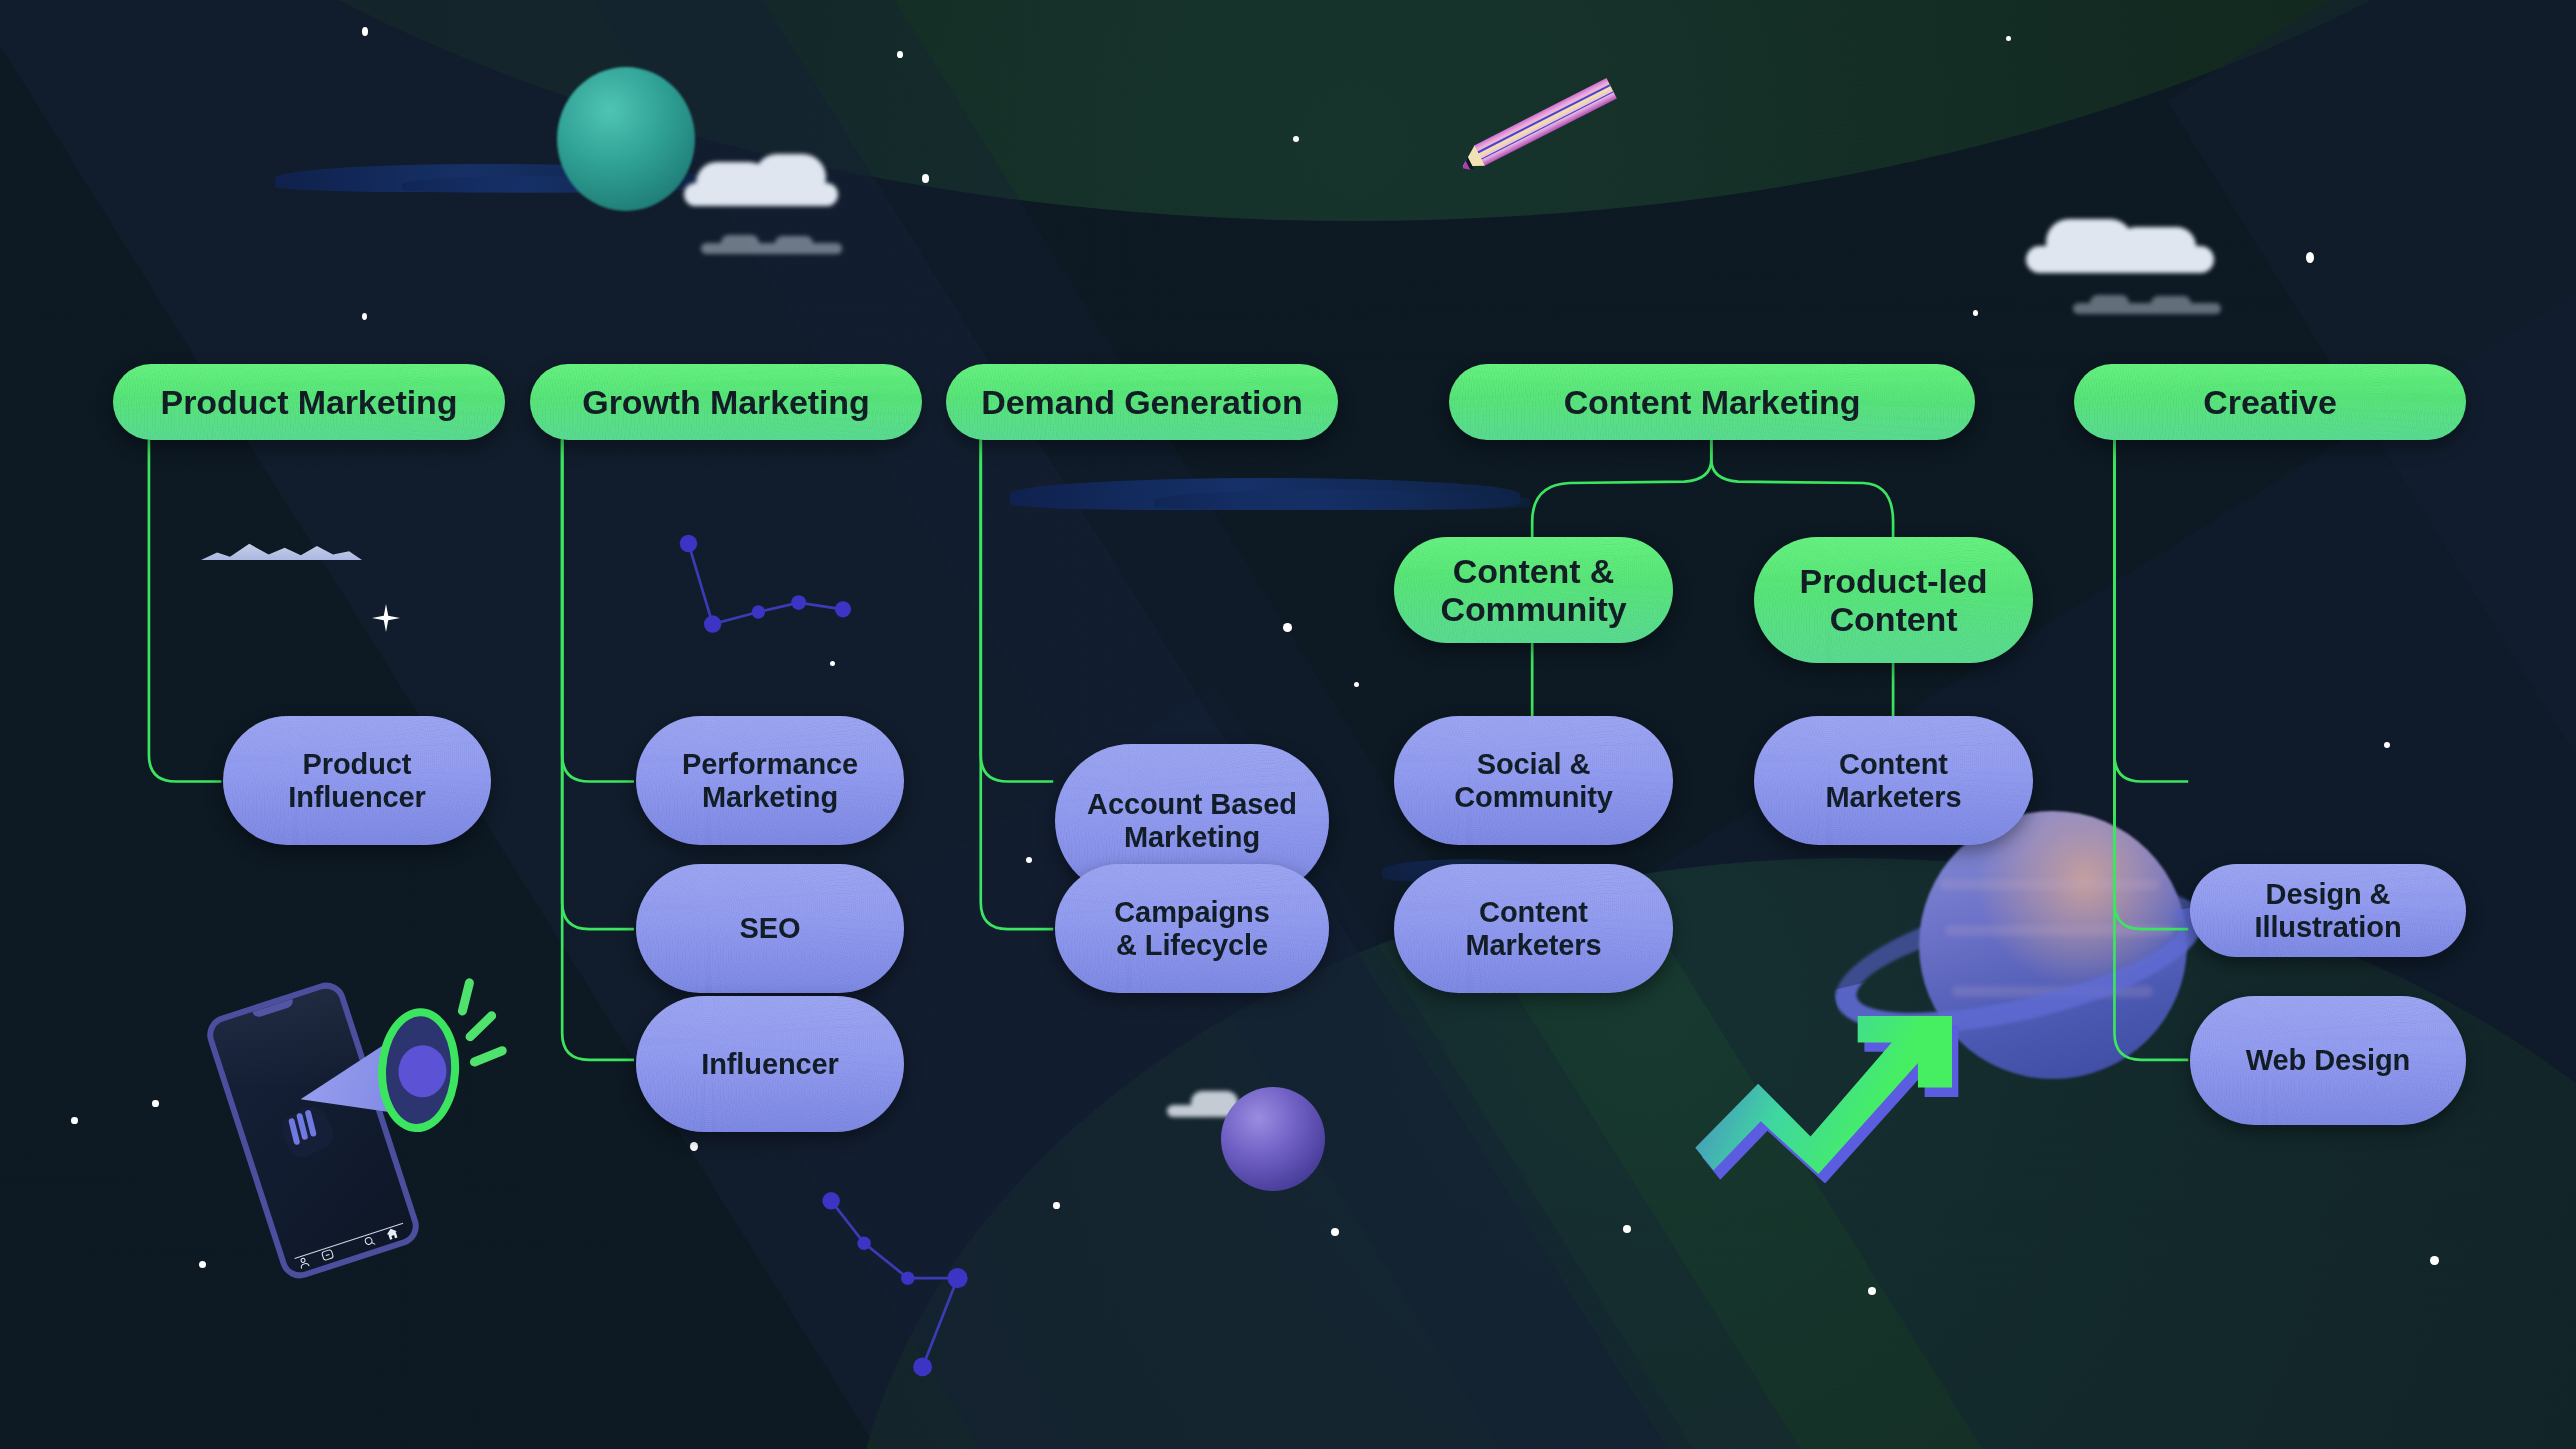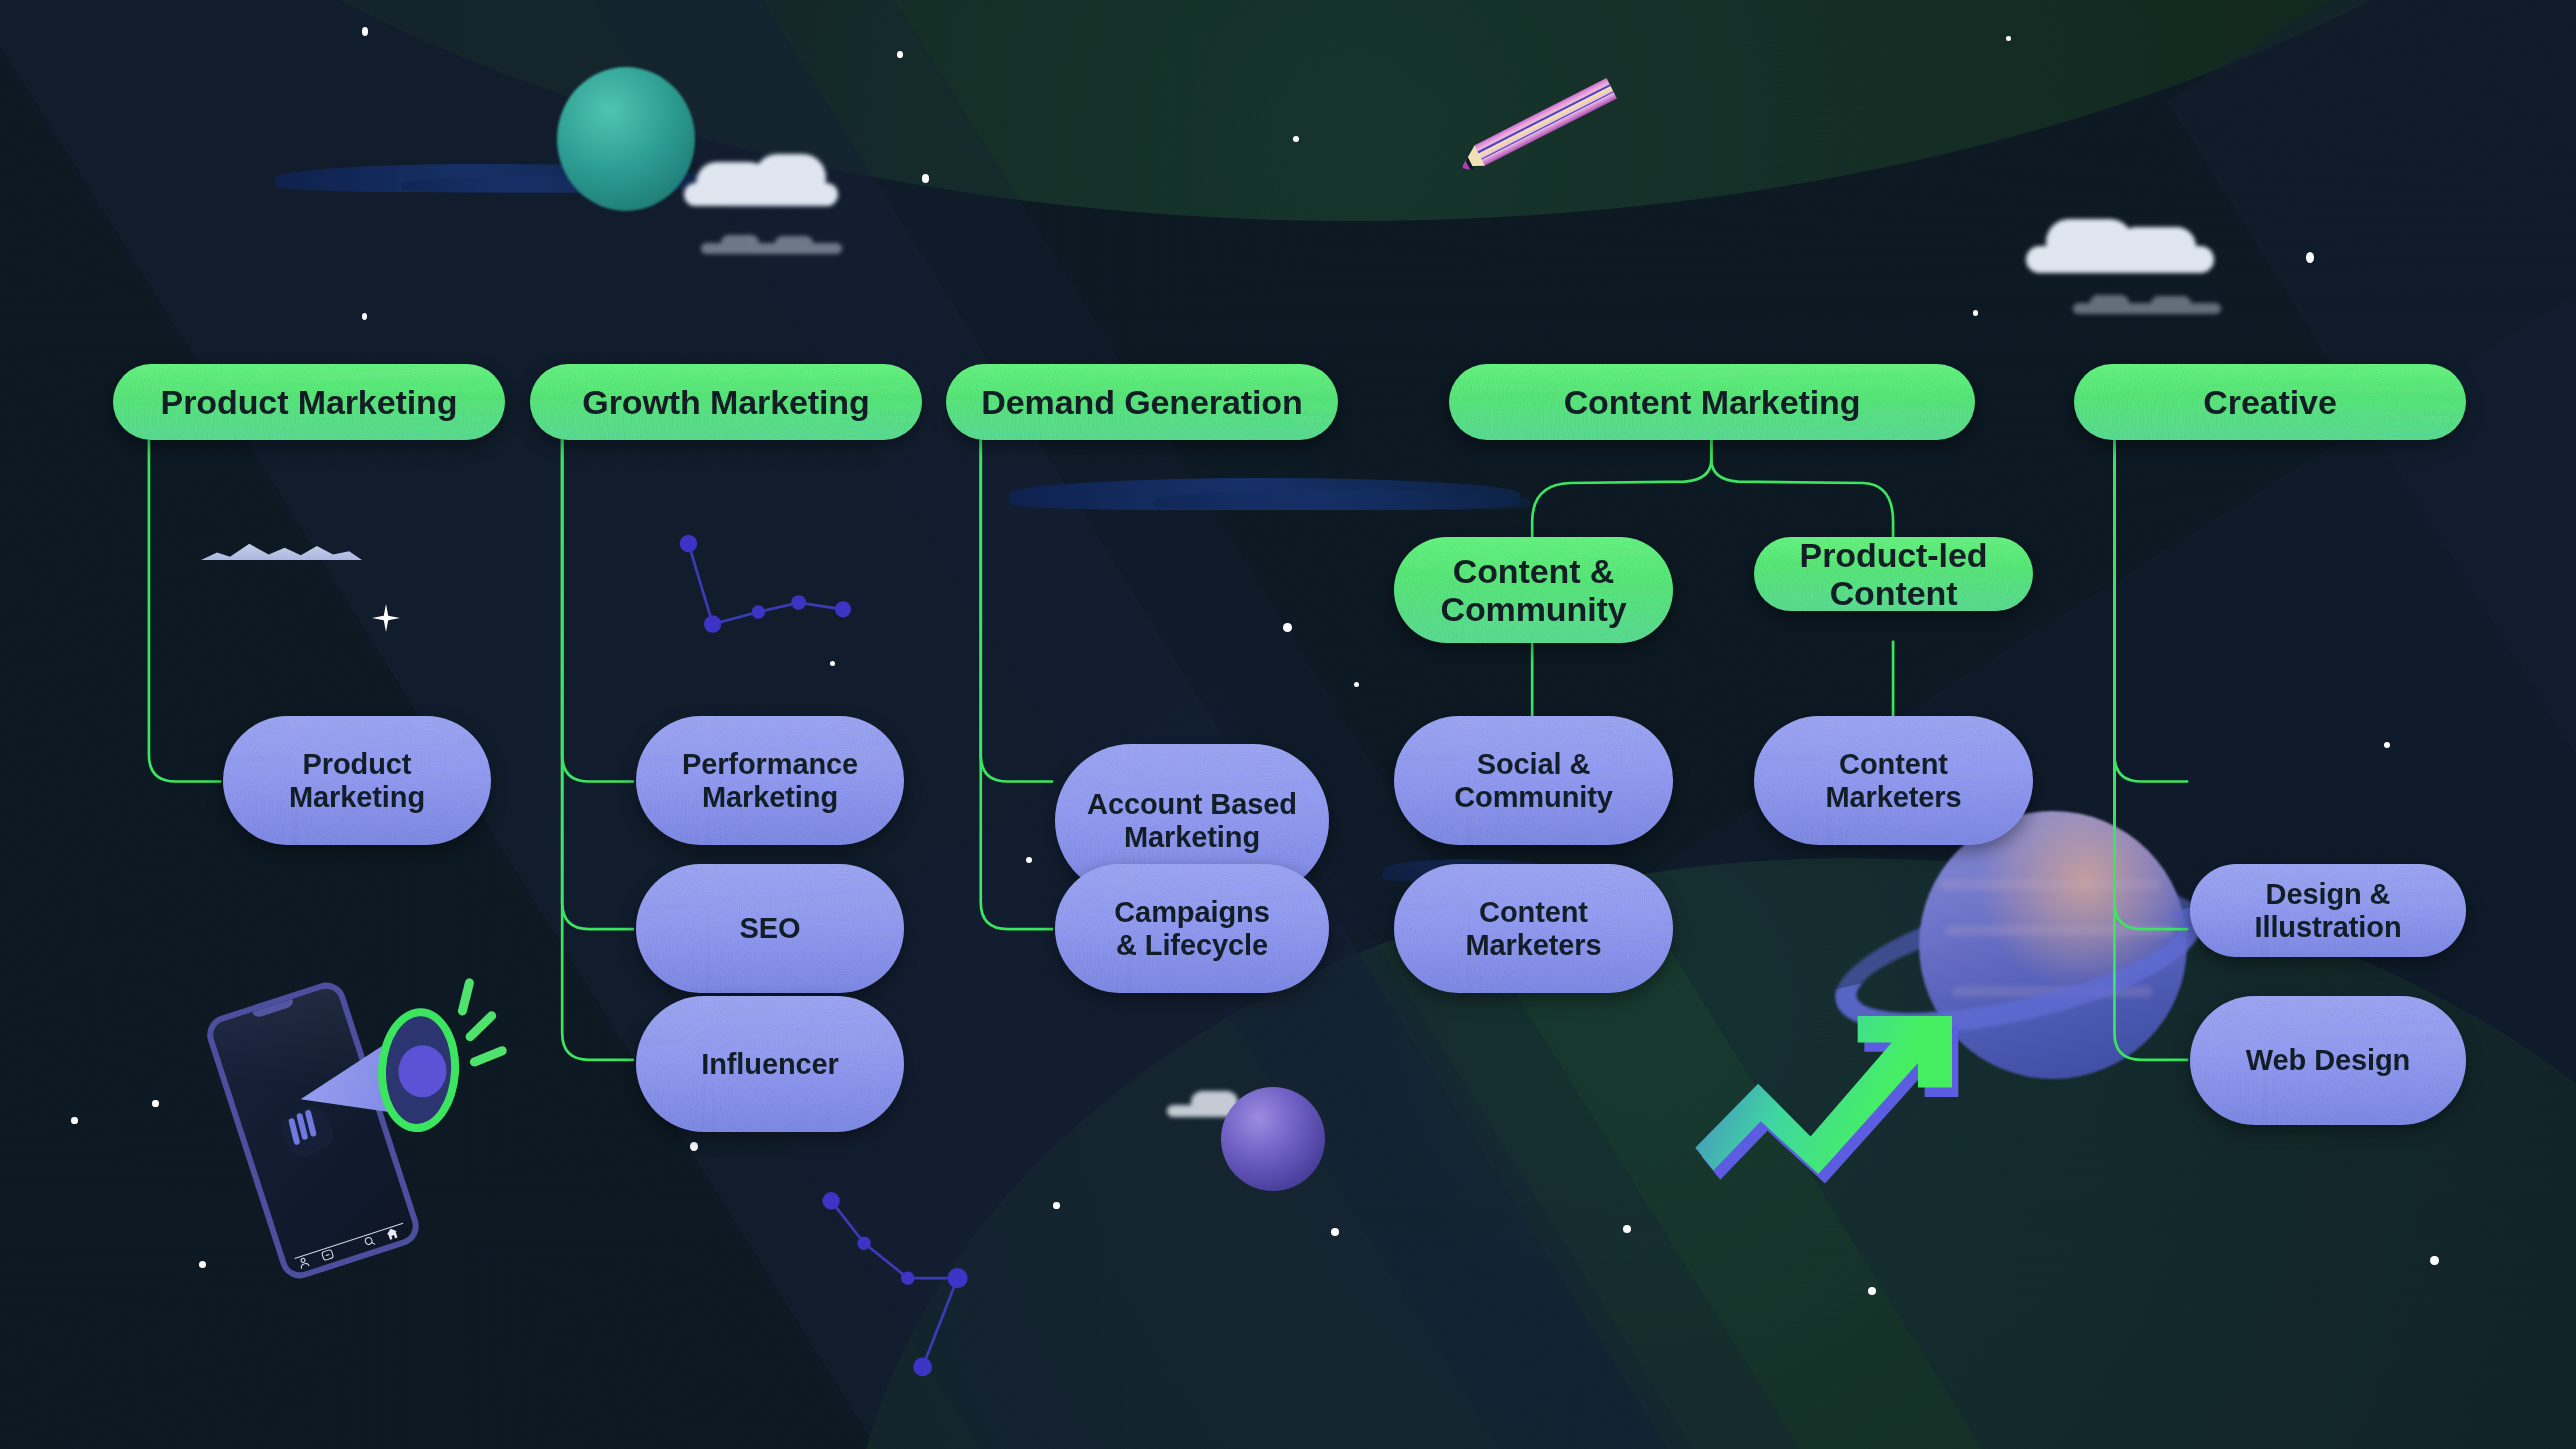--- a/index.html
+++ b/index.html
@@ -458,28 +458,28 @@
       <span class="tx">Demand Generation</span>
     </div>
     <div class="node green" style="left:2074px;top:364px;width:392px;height:76px;">
       <span class="tx">Creative</span>
     </div>
 
     <div class="node green two" style="left:1394px;top:537px;width:279px;height:106px;">
       <span class="tx">Content &amp;
 Community</span>
     </div>
-    <div class="node green two" style="left:1754px;top:537px;width:279px;height:74px;justify-content:center;">
+    <div class="node green two" style="left:1754px;top:537px;width:279px;height:126px;justify-content:center;">
       <span class="tx">Product-led
 Content</span>
     </div>
 
     <div class="node blue" style="left:223px;top:716px;width:268px;height:129px;">
       <span class="tx">Product
-Marketing</span>
+Influencer</span>
     </div>
 
     <div class="node blue" style="left:636px;top:716px;width:268px;height:129px;">
       <span class="tx">Performance
 Marketing</span>
     </div>
     <div class="node blue" style="left:636px;top:864px;width:268px;height:129px;">
       <span class="tx">SEO</span>
     </div>
     <div class="node blue" style="left:636px;top:996px;width:268px;height:136px;">

